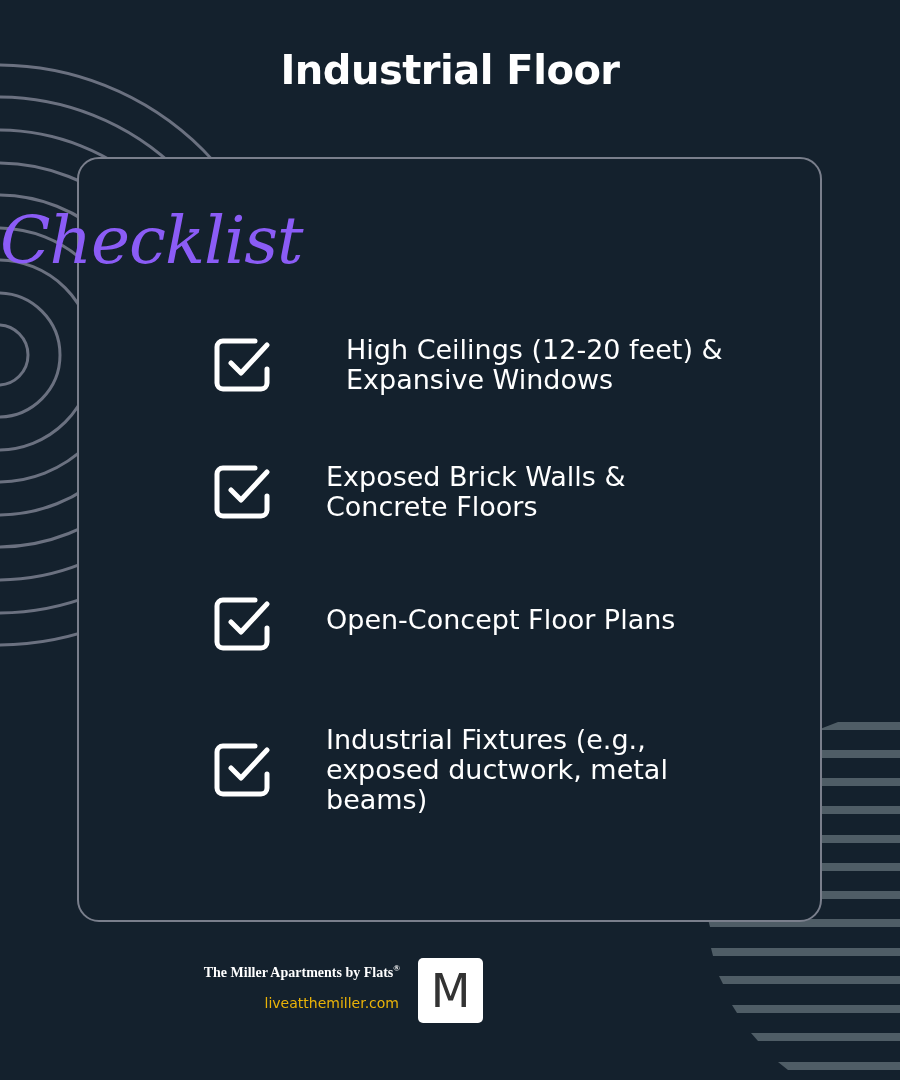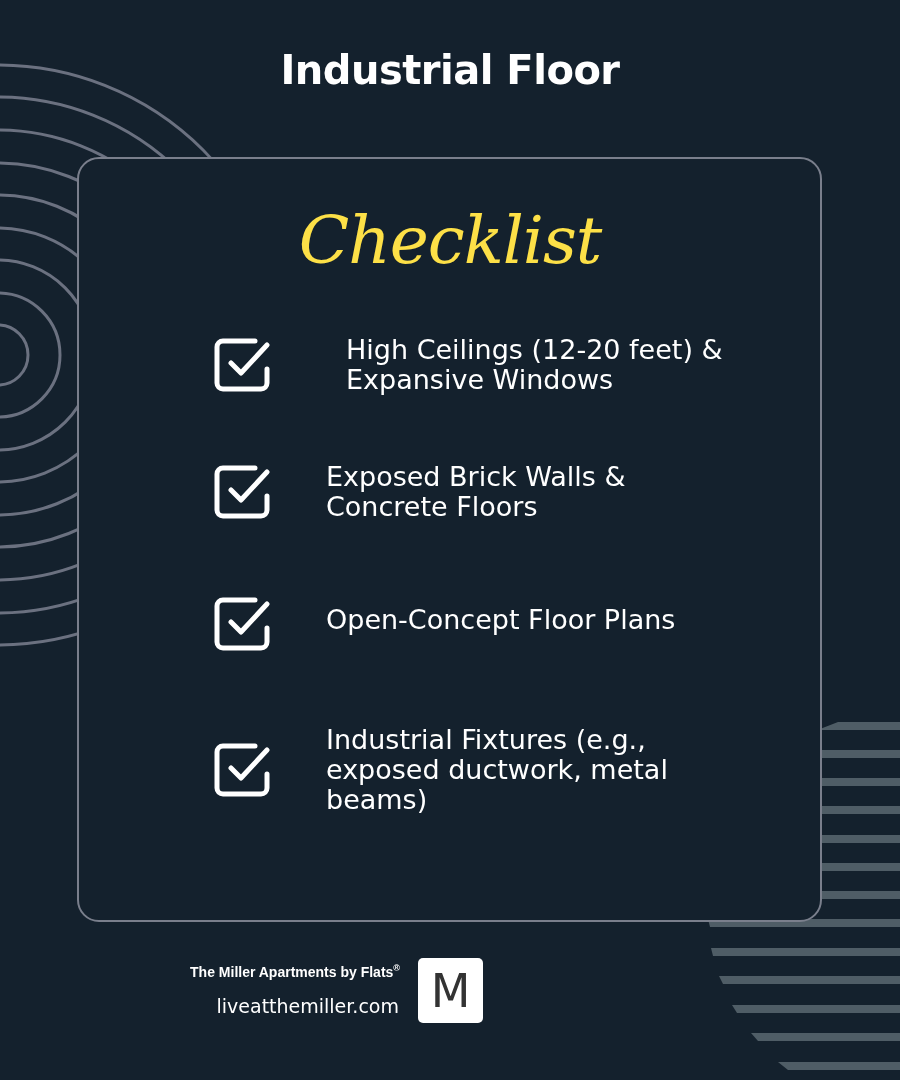--- a/index.html
+++ b/index.html
@@ -15,40 +15,40 @@
     text-align: center; color: #ffffff;
     font-family: "DejaVu Sans", sans-serif; font-weight: bold;
     font-size: 40px; line-height: 48px; letter-spacing: -0.5px;
   }
   .card {
     position: absolute; left: 77px; top: 157px; width: 745px; height: 765px;
     border: 2px solid #7a7f8c; border-radius: 22px;
     background: #14212d; box-sizing: border-box;
   }
   .card-heading {
-    position: absolute; left: 0; top: 196px; width: 900px; text-align: center;
-    color: #fde047; font-family: "DejaVu Serif", serif; font-style: italic;
+    position: absolute; left: 0; top: 196px; width: 900px; 
+    color: #8b5cf6; font-family: "DejaVu Serif", serif; font-style: italic;
     font-size: 66px; line-height: 90px; letter-spacing: -1px;
   }
   .item { position: absolute; left: 213px; width: 520px; }
   .check { position: absolute; left: 0; width: 60px; height: 60px; }
   .item-text {
     position: absolute; left: 113px; color: #ffffff;
     font-family: "DejaVu Sans", sans-serif; font-size: 27px; line-height: 30px;
     width: 420px;
   }
   .footer-brand {
     position: absolute; right: 500px; top: 963px; color: #ffffff;
-    font-family: Liberation Sans, sans-serif; font-weight: bold; font-size: 14px;
+    font-family: Liberation Serif, serif; font-weight: bold; font-size: 14px;
     white-space: nowrap; 
   }
   .footer-brand sup { font-size: 9px; }
   .footer-url {
-    position: absolute; right: 501px; top: 995px; color: #ffffff;
-    font-family: "DejaVu Sans", sans-serif; font-size: 19px; white-space: nowrap; text-align: right;
+    position: absolute; right: 501px; top: 995px; color: #eab308;
+    font-family: "DejaVu Sans", sans-serif; font-size: 14px; white-space: nowrap; text-align: right;
   }
   .logo {
     position: absolute; left: 418px; top: 958px; width: 65px; height: 65px;
     background: #ffffff; border-radius: 5px;
     display: flex; align-items: center; justify-content: center;
     color: #333333; font-family: "DejaVu Sans", sans-serif; font-size: 46px; font-weight: normal;
   }
 </style>
 </head>
 <body>

